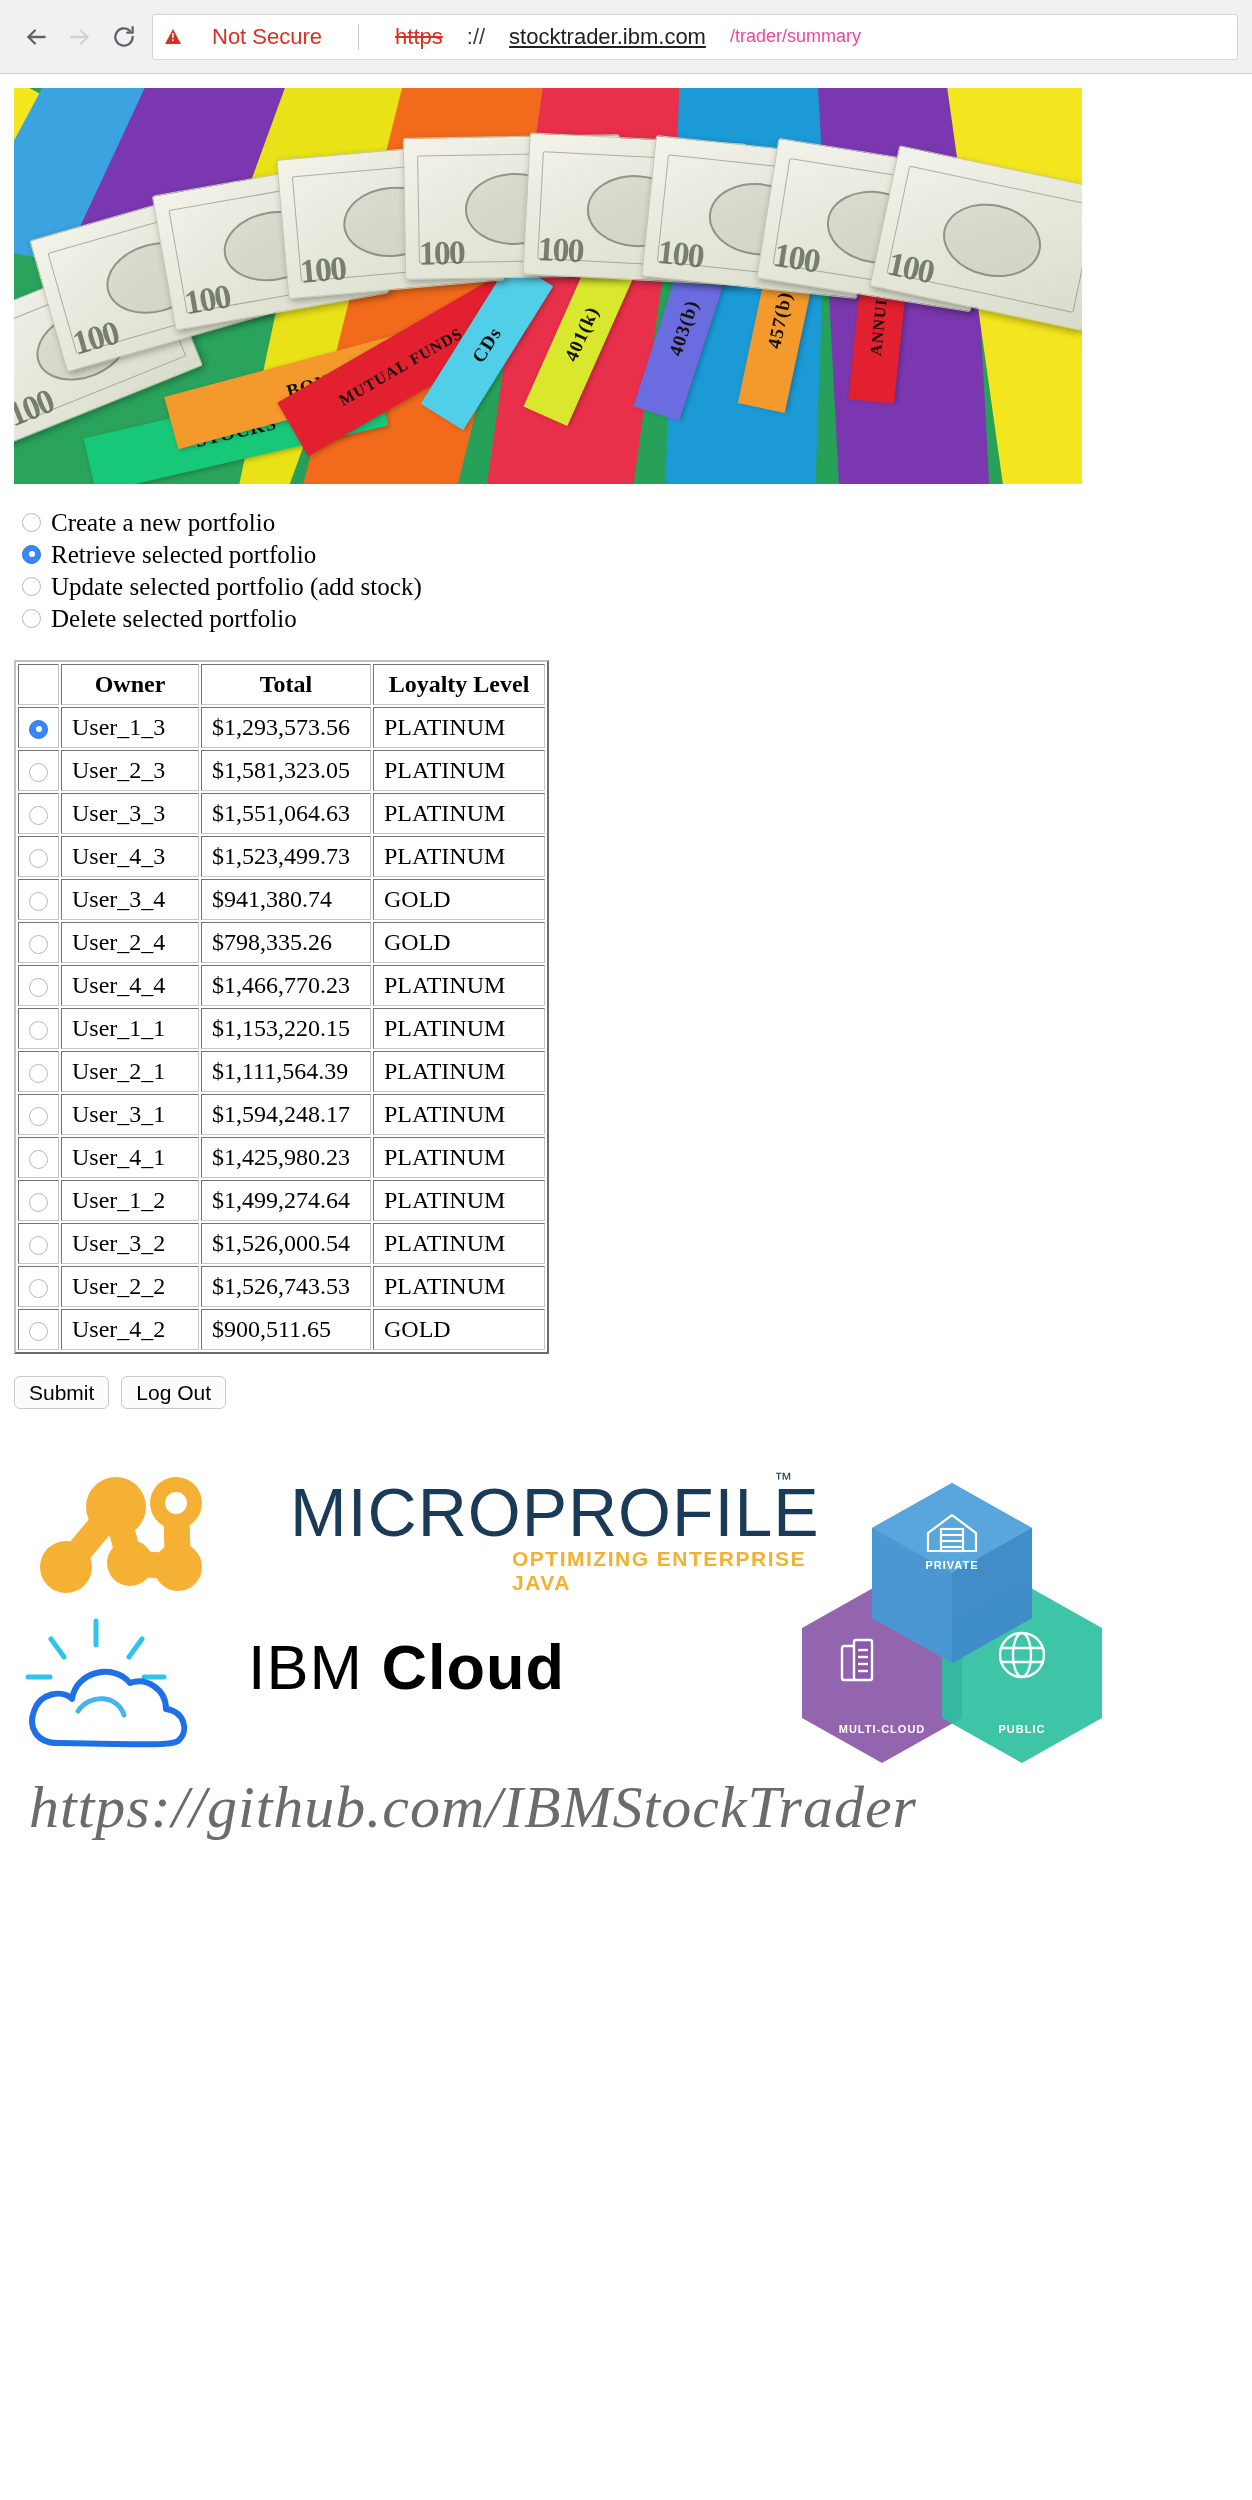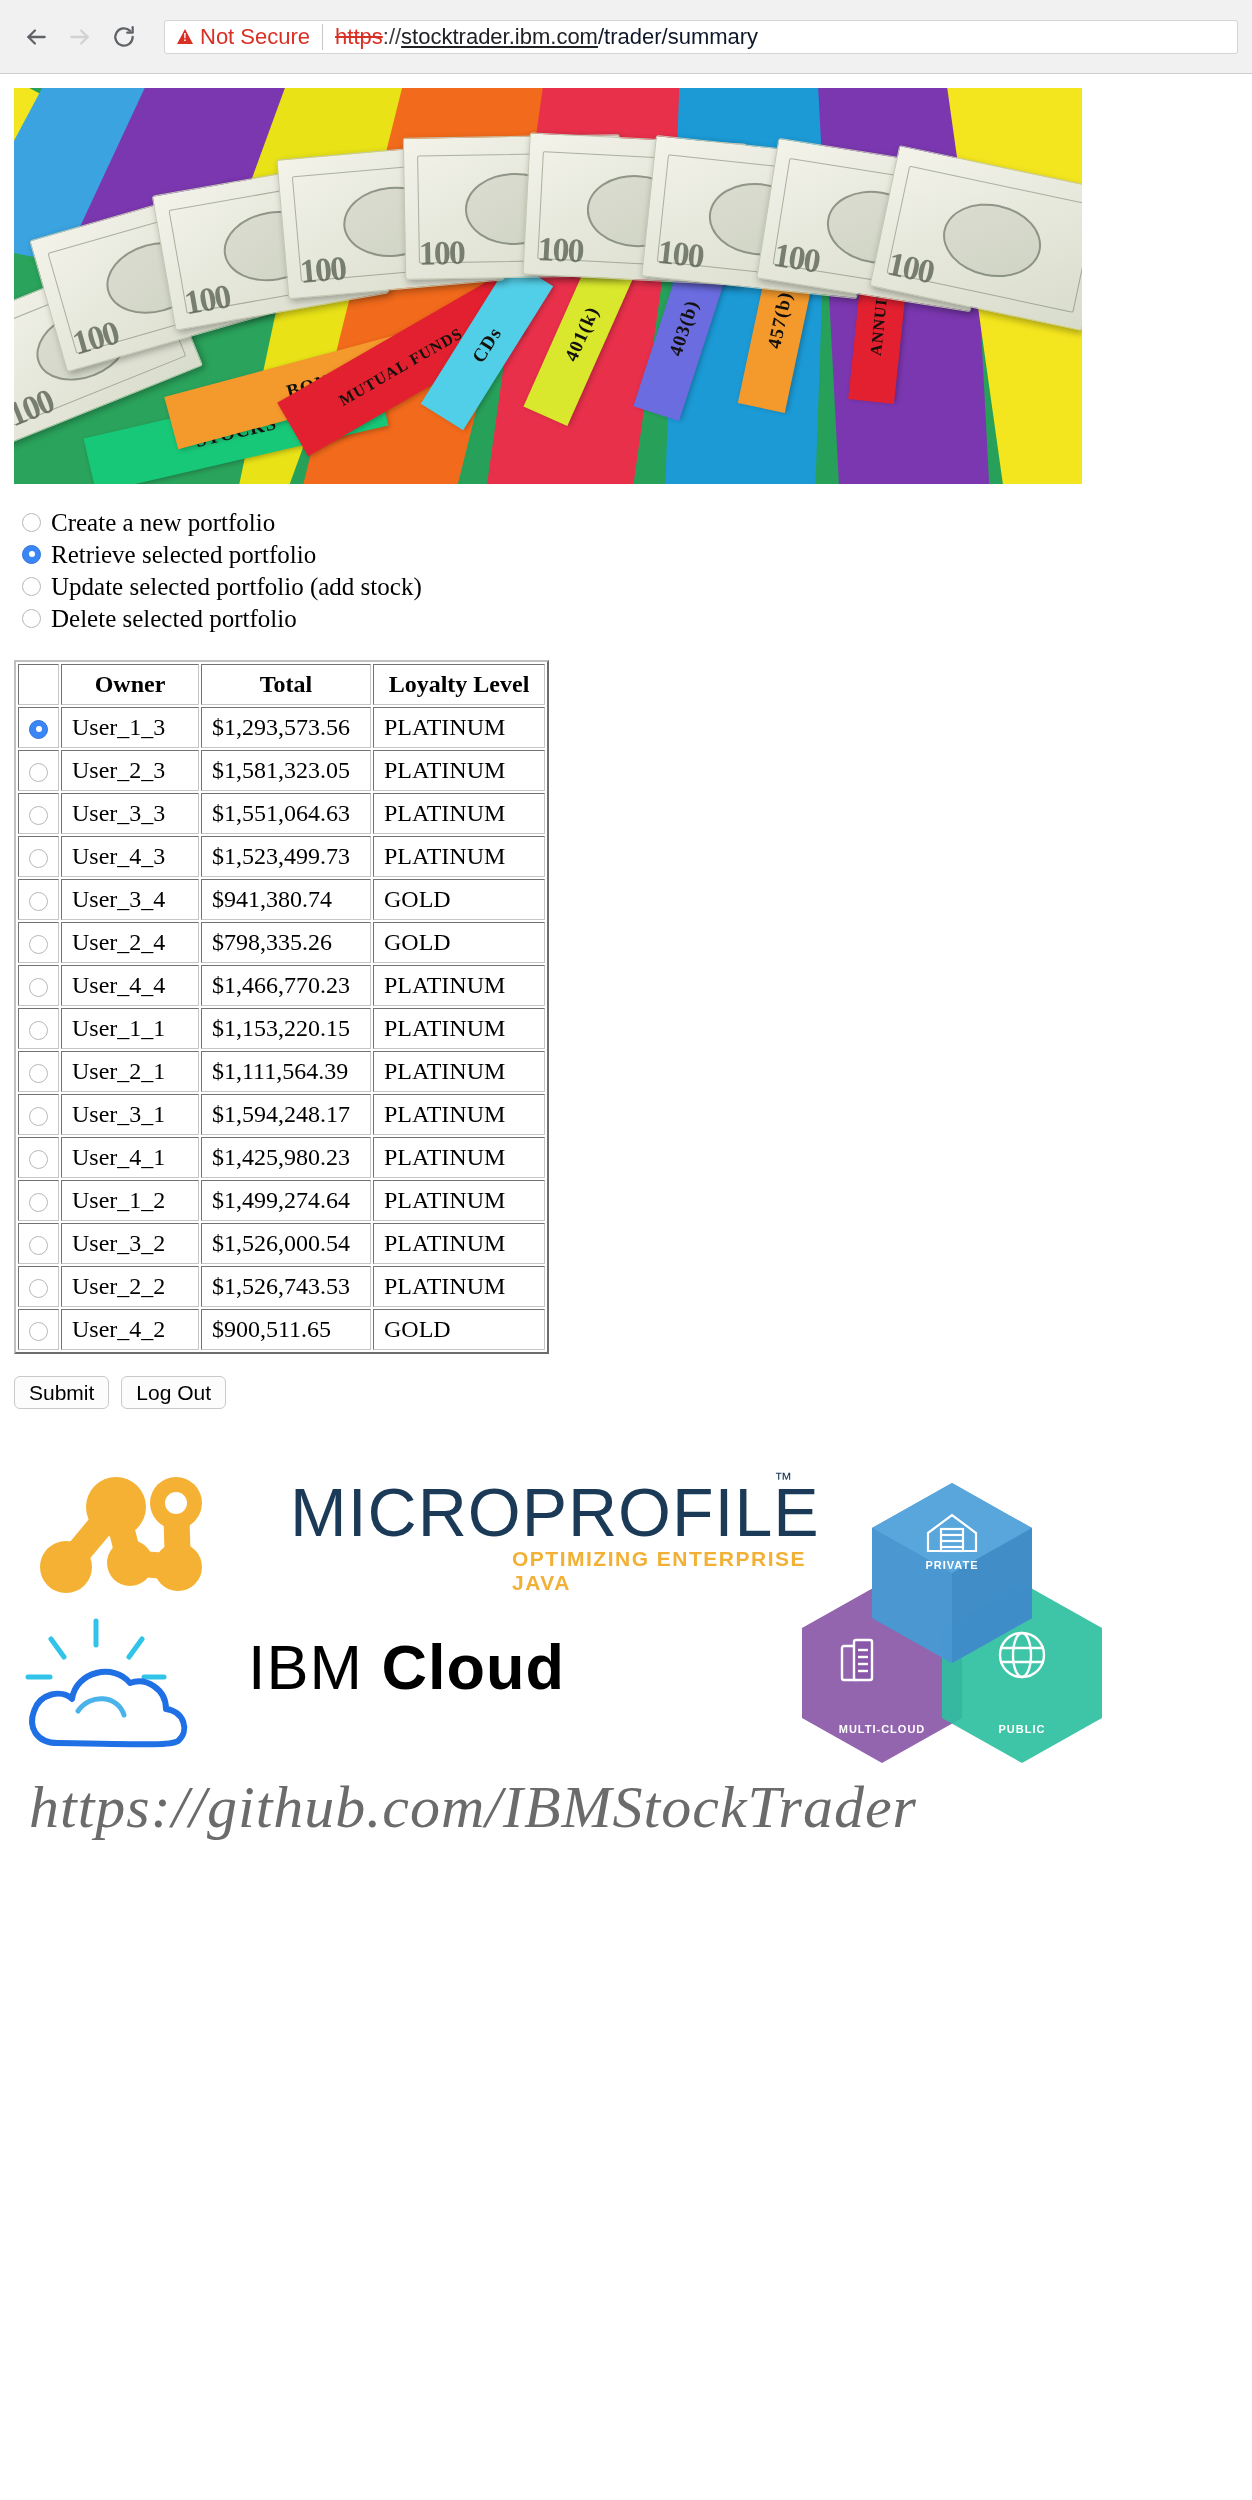--- a/index.html
+++ b/index.html
@@ -21,29 +21,30 @@
     box-sizing:border-box;
   }
   .nav-btn{
     width:44px;height:44px;
     display:flex;align-items:center;justify-content:center;
     flex:0 0 auto;
   }
   .nav-btn svg{display:block;}
   .omnibox{
     flex:1 1 auto;
-    height:34px;
-    margin-left:18px;
+    height:46px;
+    margin-left:6px;
     background:#ffffff;
     border:1px solid #d4d4d4;
     border-radius:3px;
     display:flex;align-items:center;
     padding:0 12px;
     box-sizing:border-box;
     font-family:"Liberation Sans", sans-serif;
+    gap:24px;
   }
   .warn-tri{
     display:inline-block;
     width:0;height:0;
     border-left:8px solid transparent;
     border-right:8px solid transparent;
     border-bottom:15px solid #d93025;
     position:relative;
     margin-right:7px;
     flex:0 0 auto;
@@ -71,21 +72,21 @@
     margin:0 12px;
     flex:0 0 auto;
   }
   .url-scheme{
     color:#d93025;
     font-size:22px;
     text-decoration:line-through;
   }
   .url-sep{color:#3c3c3c;font-size:22px;}
   .url-host{color:#202124;font-size:22px;text-decoration:underline;}
-  .url-path{color:#0f172a;font-size:22px;}
+  .url-path{color:#ec4899;font-size:18px;}
 
   
   .page{padding:0;}
 
   
   .banner{
     position:relative;
     margin:14px 0 0 14px;
     width:1068px;height:396px;
     overflow:hidden;

